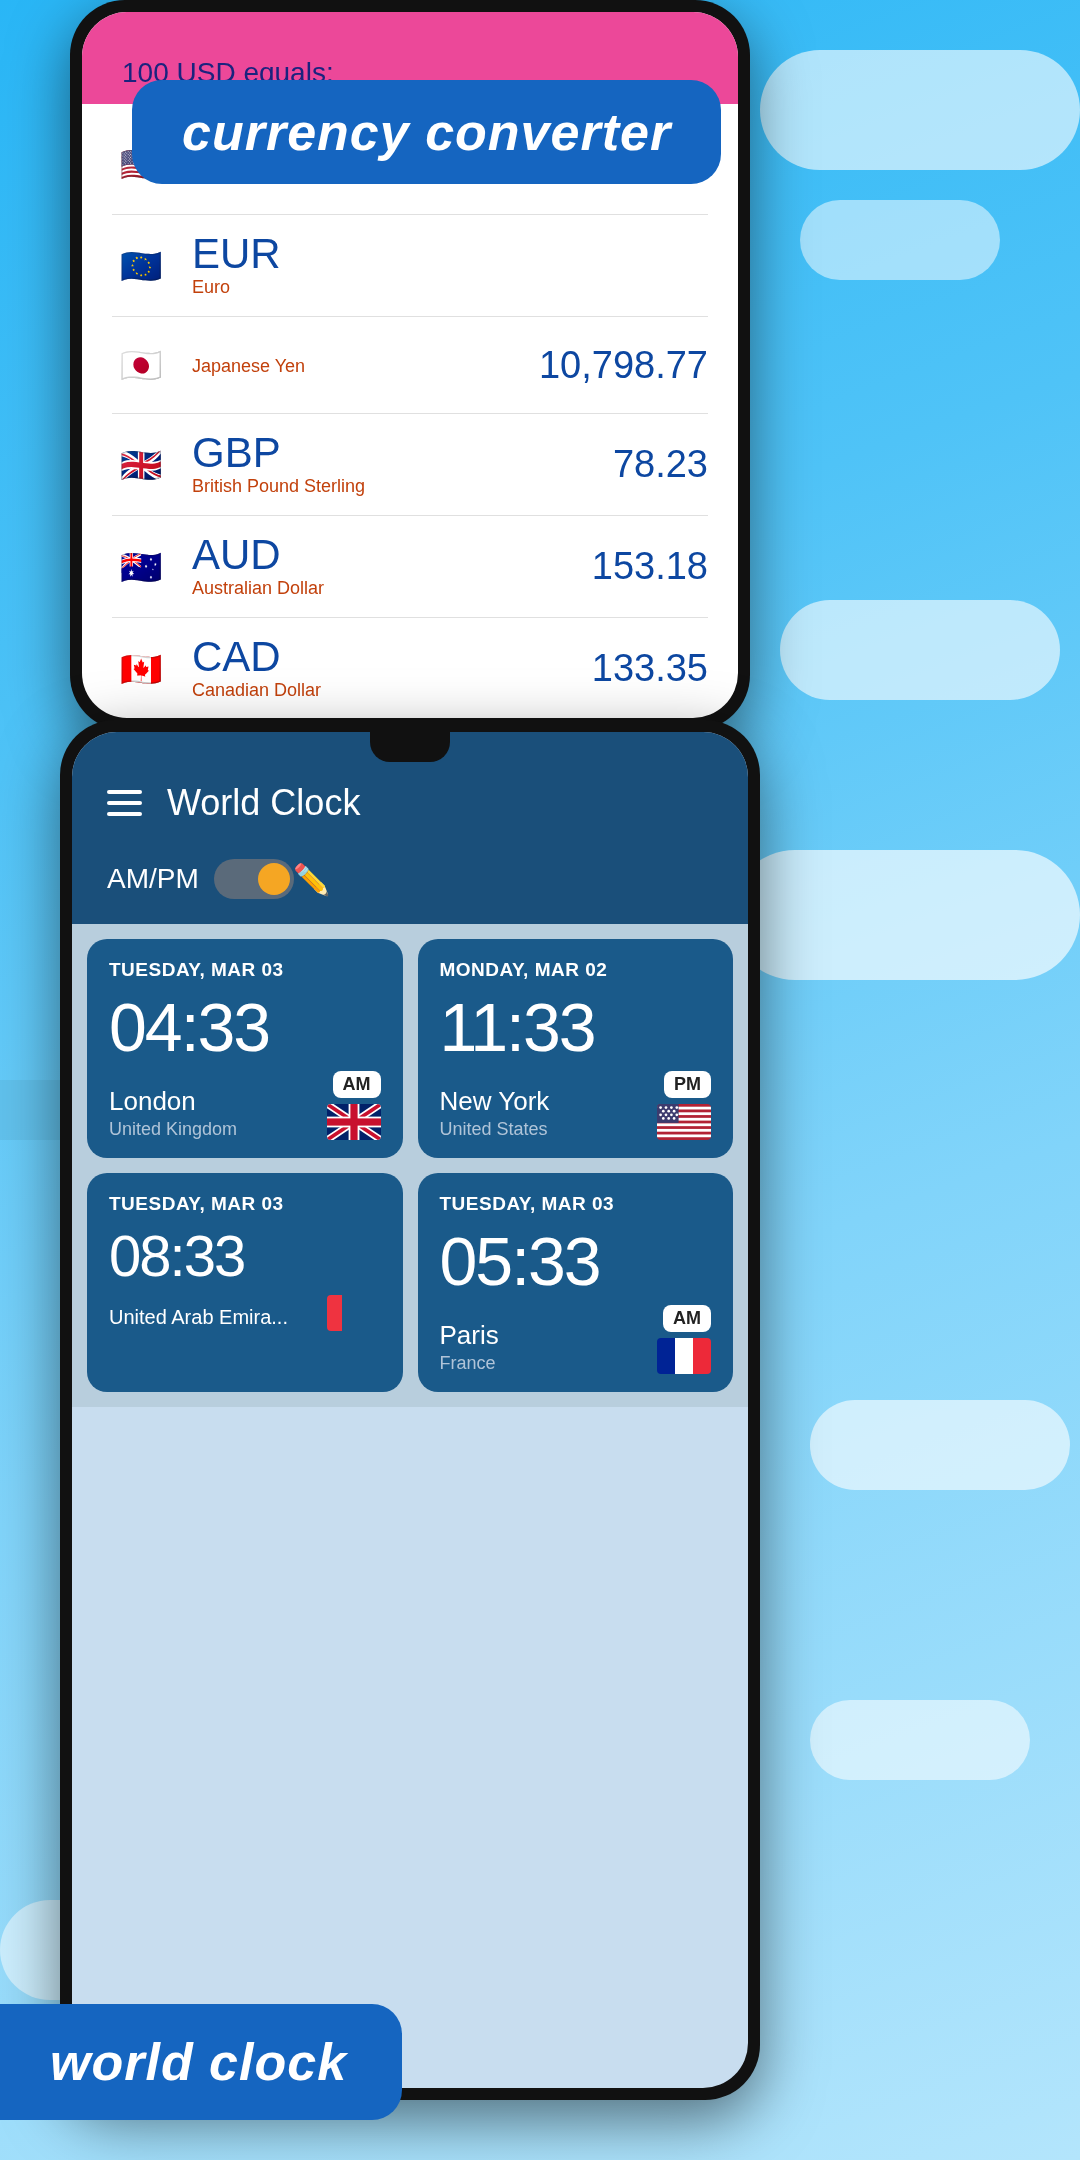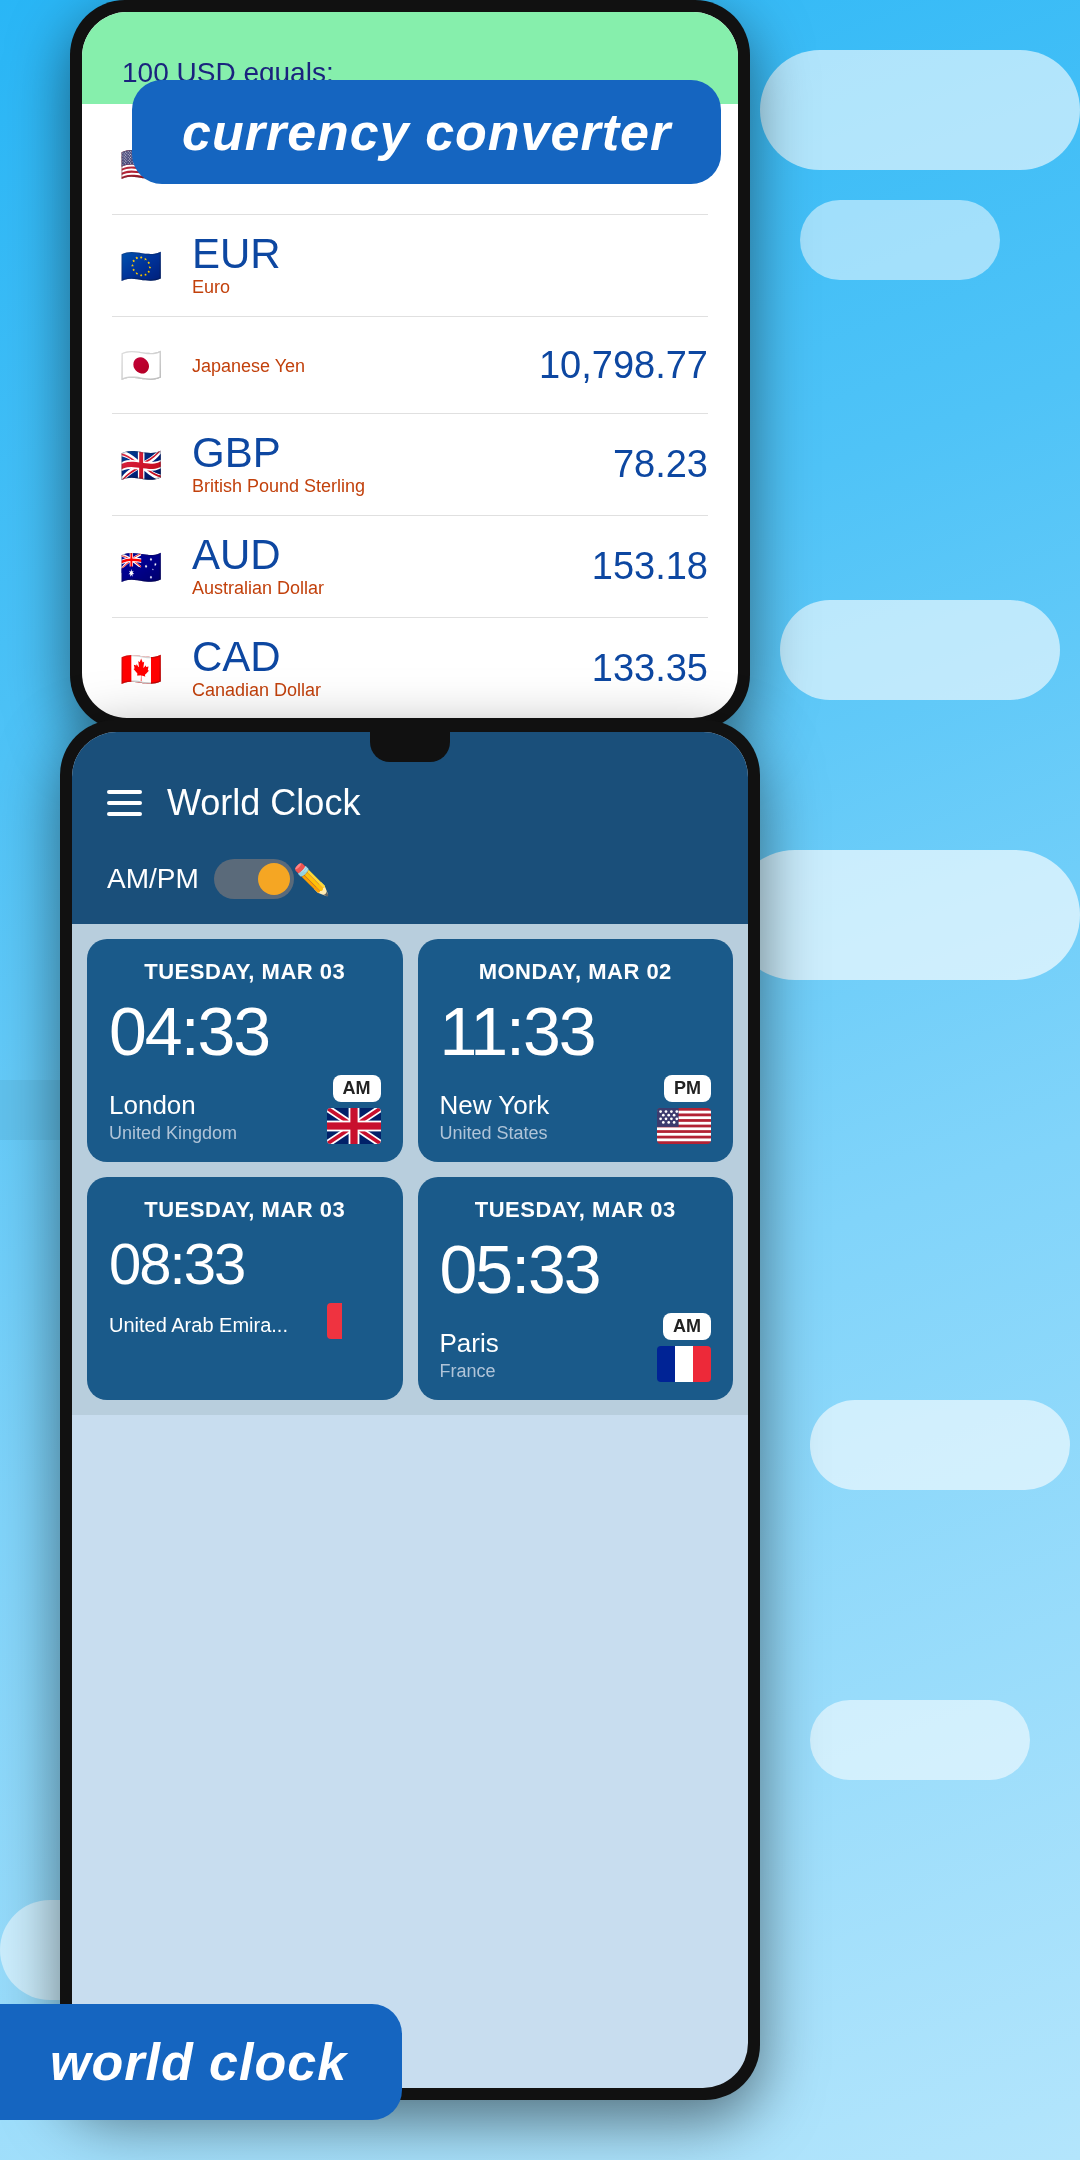--- a/index.html
+++ b/index.html
@@ -28,21 +28,21 @@
     }
     .phone-currency-screen {
       width: 100%;
       height: 100%;
       background: #fff;
       border-radius: 45px;
       overflow: hidden;
       position: relative;
     }
     .currency-header {
-      background: #86efac;
+      background: #ec4899;
       padding: 30px 40px 15px;
     }
     .currency-header-title {
       color: #1a237e;
       font-size: 28px;
       font-weight: 400;
     }
     .currency-label-banner {
       position: absolute;
       top: 68px;
@@ -205,26 +205,25 @@
       padding: 15px;
       background: #b8cedd;
     }
     .clock-card {
       background: #1a5a8a;
       border-radius: 20px;
       padding: 20px 22px 18px;
       color: white;
     }
     .clock-card-date {
-      font-size: 22px;
+      font-size: 19px;
       font-weight: 700;
       letter-spacing: 0.5px;
       margin-bottom: 12px;
       color: #fff;
-      text-align: center;
     }
     .clock-card-time {
       font-size: 68px;
       font-weight: 200;
       line-height: 1;
       margin-bottom: 8px;
       letter-spacing: -2px;
     }
     .clock-card-bottom {
       display: flex;

